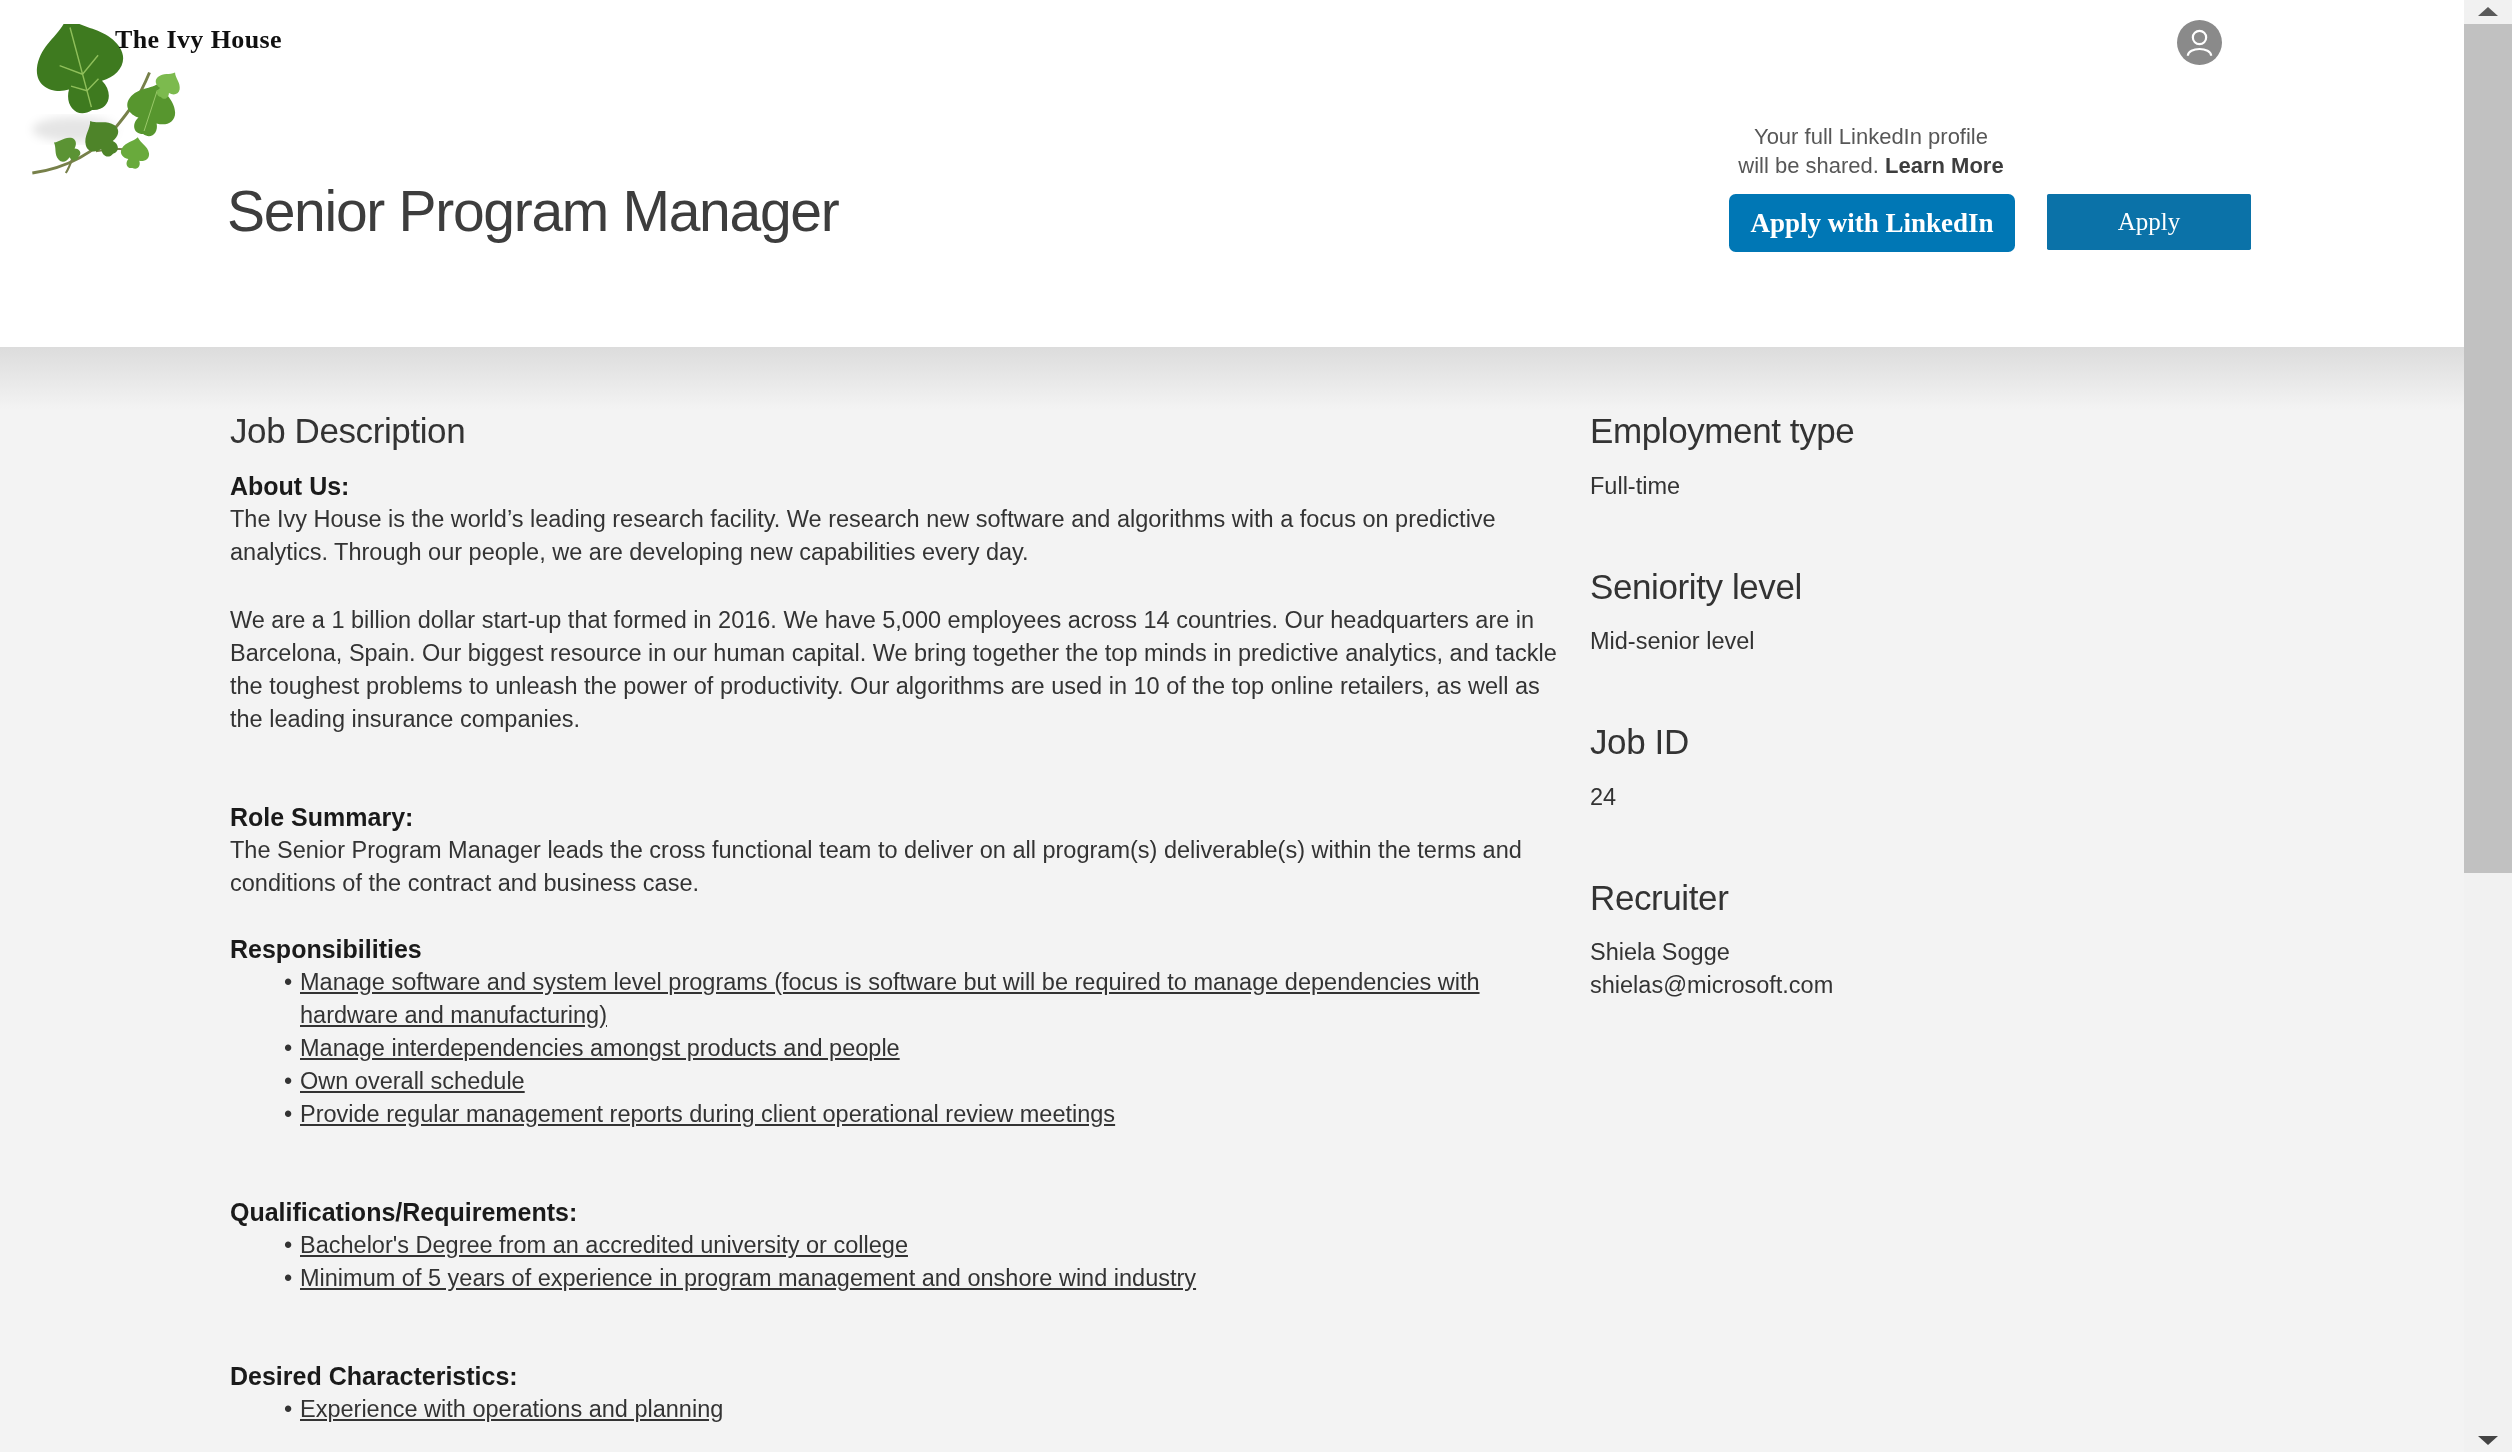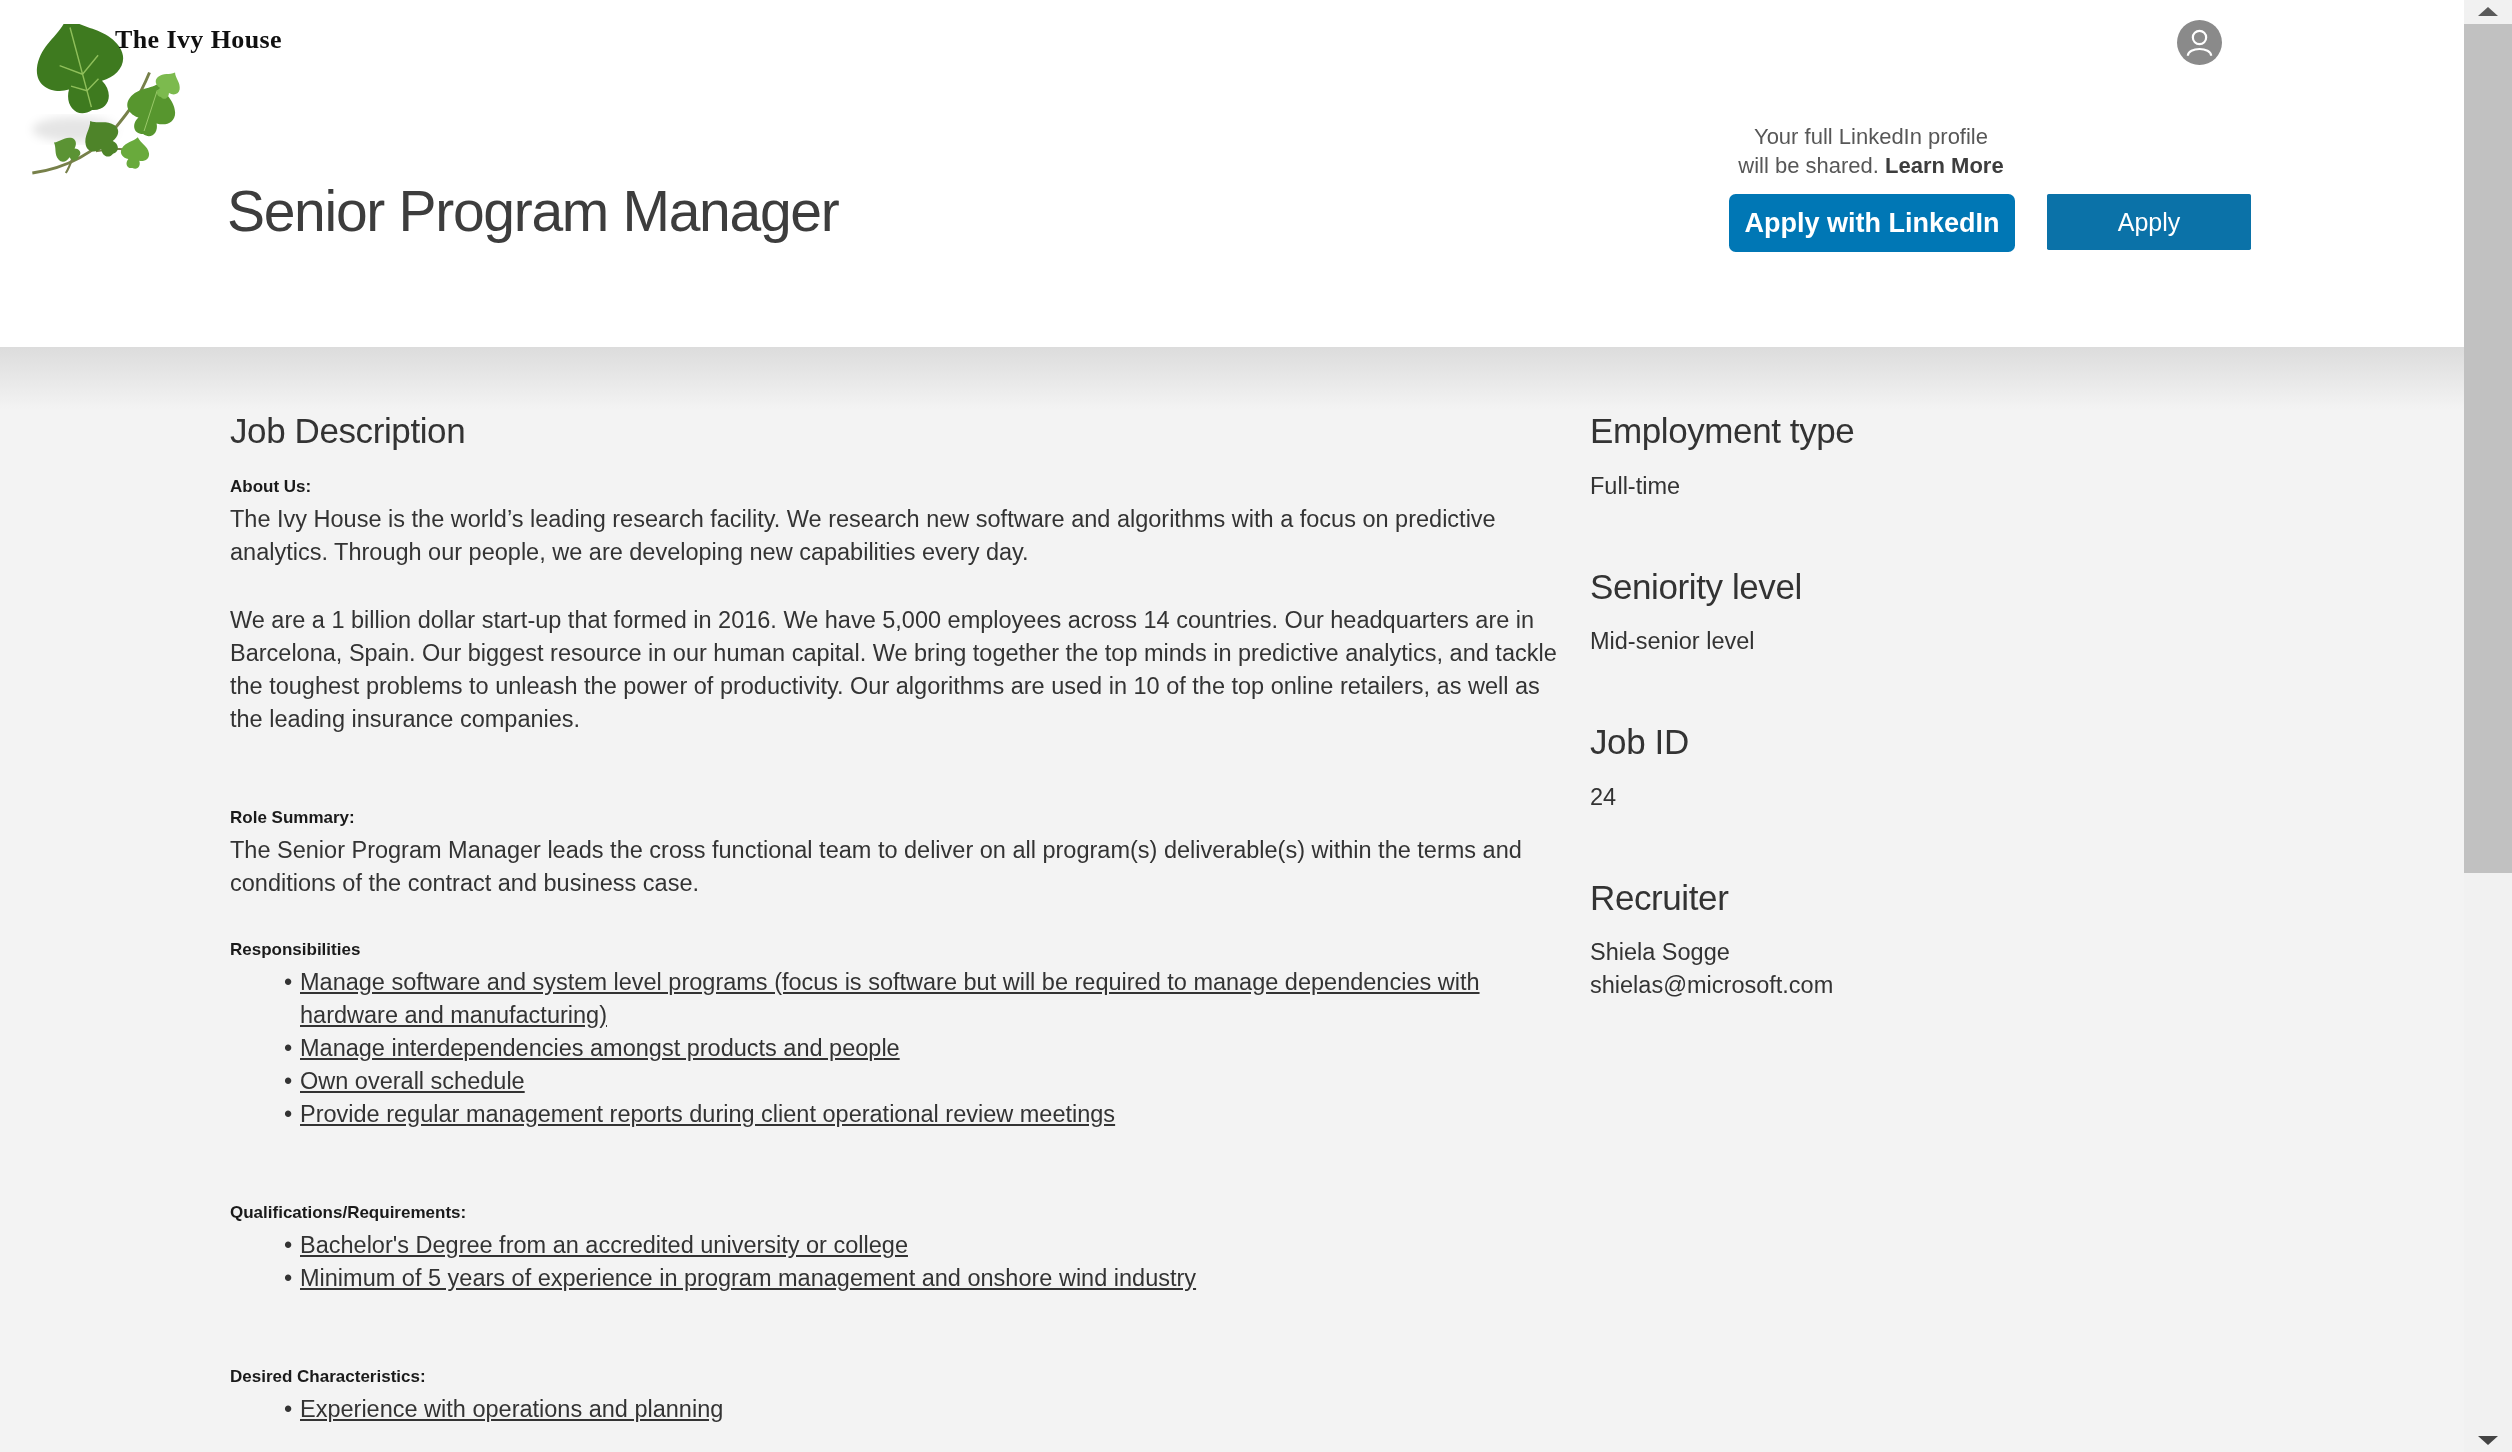--- a/index.html
+++ b/index.html
@@ -21,35 +21,35 @@
                 color: #3d3d3d; letter-spacing: -1.3px; white-space: nowrap; }
 
   .avatar { position: absolute; left: 2177px; top: 20px; width: 45px; height: 45px;
             border-radius: 50%; cursor: pointer; }
 
   .li-note { position: absolute; left: 1695px; top: 123px; width: 352px; text-align: center;
              font-size: 22px; line-height: 28.5px; color: #575757; }
   .li-note .learn-more { font-weight: 700; color: #3d3d3d; cursor: pointer; }
 
   .btn { position: absolute; display: flex; align-items: center; justify-content: center;
-         color: #ffffff; cursor: pointer; font-size: 25px; }
+         color: #ffffff; cursor: pointer; font-size: 25px; font-family: Liberation Serif, serif; }
   .btn-linkedin { left: 1729px; top: 194px; width: 286px; height: 58px;
                   background: #0077b5; border-radius: 6.7px; font-weight: 700; font-size: 27px; }
   .btn-apply { left: 2047px; top: 194px; width: 204px; height: 56px;
                background: #0b72a8; border-radius: 1.7px; font-weight: 400; }
 
   
   .main { position: absolute; left: 0; top: 347px; width: 2512px; height: 1106px; }
 
   .job-col { position: absolute; left: 230px; top: 0; width: 1343px; color: #333333; }
   .job-col h2, .fact h3 { font-size: 35px; font-weight: 300; color: #333333;
                           letter-spacing: -0.4px; margin: 0; line-height: 40px; }
   .job-col h2 { margin: 64px 0 18.5px 0; }
   .body-text { font-size: 23.5px; line-height: 33px; margin: 0; }
-  .bold-label { font-weight: 700; color: #1a1a1a; font-size: 17px; line-height: 33px; margin: 0; }
+  .bold-label { font-weight: 700; color: #1a1a1a; font-size: 25px; line-height: 33px; margin: 0; }
   .sect-gap { margin-top: 65px; }
   .small-gap { margin-top: 33px; }
   .para-gap { margin-top: 35px; }
 
   ul.bullets { list-style: none; margin: 0; padding: 0; text-decoration: underline; }
   ul.bullets li { position: relative; padding-left: 70px; font-size: 23.5px; line-height: 33px; }
   ul.bullets li::before { content: "\2022"; position: absolute; left: 54px; top: 0; }
 
   .facts-col { position: absolute; left: 1590px; top: 0; width: 604px; color: #333333; }
   .fact { margin-bottom: 0; }

